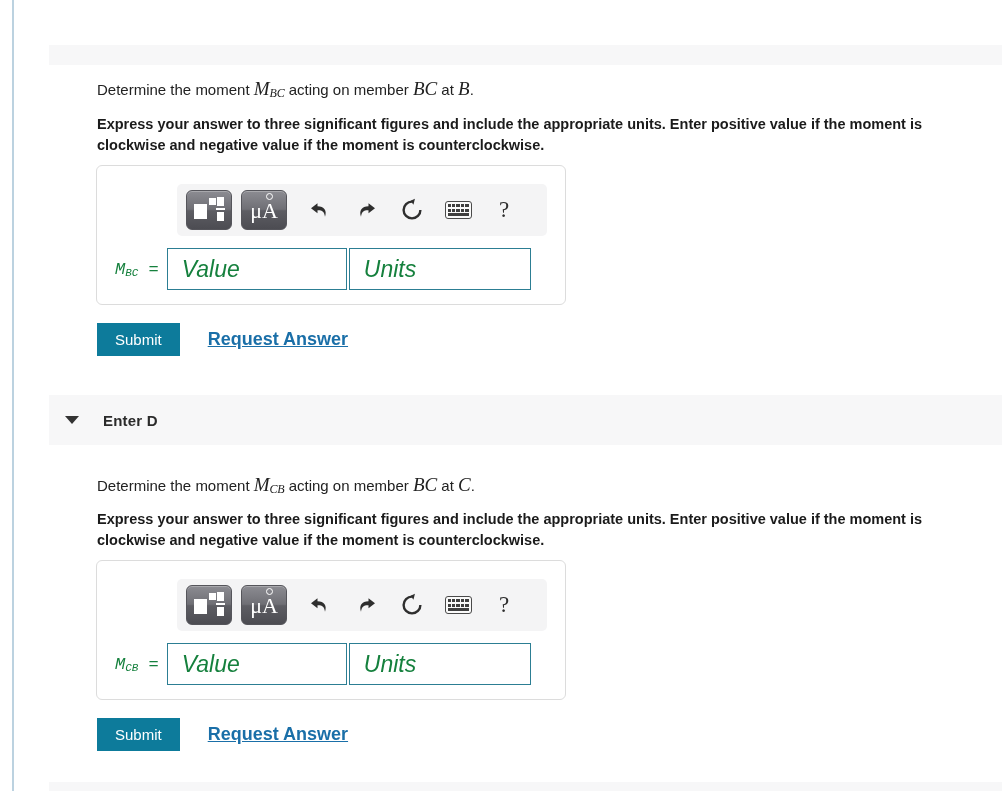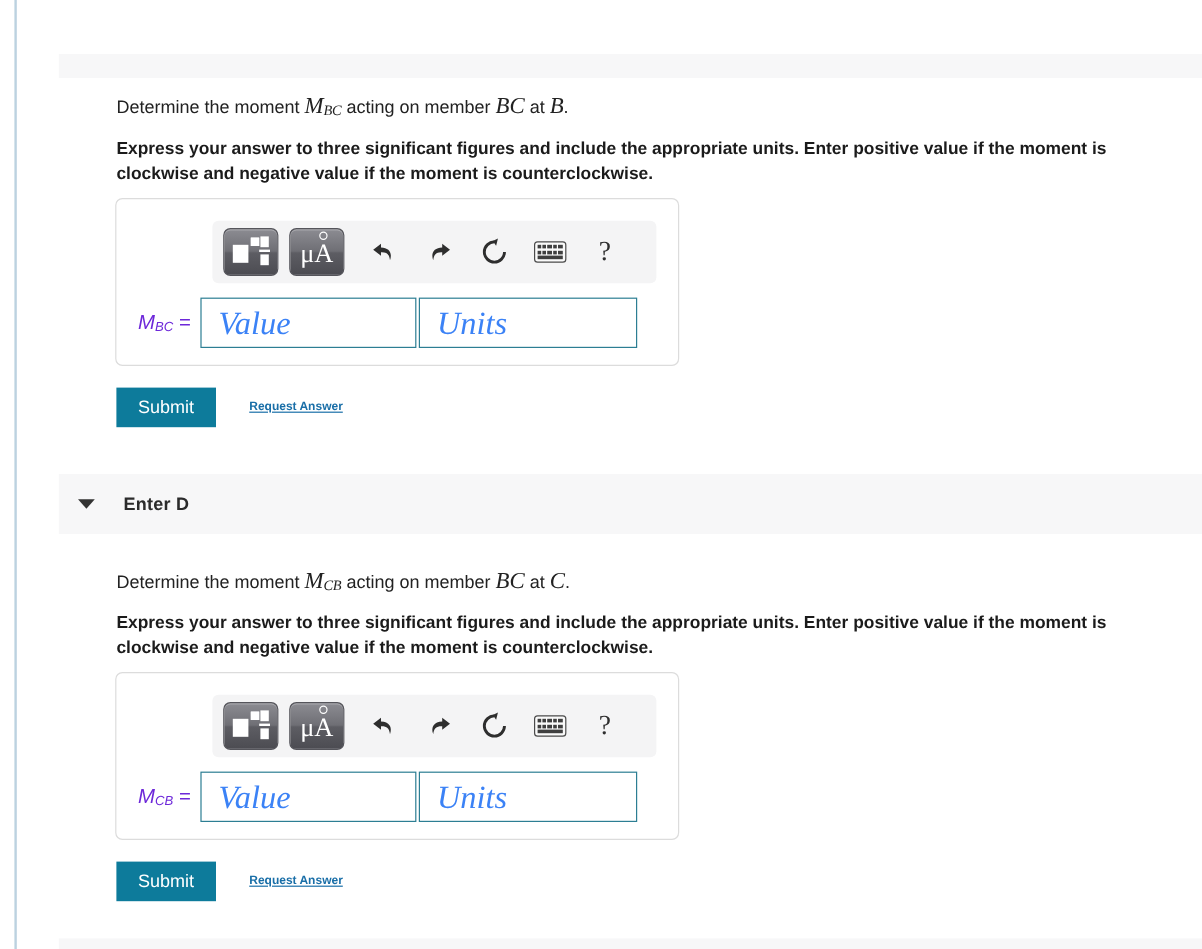--- a/index.html
+++ b/index.html
@@ -187,63 +187,63 @@
   .kbd-space { width: 100%; height: 3px; background: #3f3f3f; }
 
   .input-row {
     position: absolute;
     left: 18px;
     top: 82px;
     display: flex;
     align-items: center;
   }
   .eq-label {
-    font-family: Liberation Sans, sans-serif;
+    font-family: Liberation Mono, monospace;
     font-size: 17px;
-    color: #6d28d9;
+    color: #15803d;
     white-space: nowrap;
     margin-right: 8px;
   }
   .eq-label i { font-style: italic; }
   .eq-label sub { font-size: 11px; font-style: italic; vertical-align: -2px; }
   .ansfield {
     box-sizing: border-box;
     height: 42px;
     border: 1px solid #2c7e93;
     background: #ffffff;
     display: flex;
     align-items: center;
     padding-left: 14px;
   }
   .ansfield.value { width: 180px; }
   .ansfield.units { width: 182px; margin-left: 2px; }
   .ph {
-    font-family: Liberation Serif, serif;
+    font-family: Liberation Sans, sans-serif;
     font-style: italic;
-    font-size: 27px;
-    color: #3b82f6;
+    font-size: 23px;
+    color: #15803d;
   }
 
   
   .submit-row { position: absolute; left: 83px; display: flex; align-items: center; }
   .submit-btn {
     background: #0d7b9b;
     color: #ffffff;
     border: none;
     font-family: Liberation Sans, sans-serif;
     font-size: 15px;
     padding: 0 18px;
     height: 33px;
     line-height: 33px;
     cursor: pointer;
   }
   .req-link {
     margin-left: 28px;
     color: #1a6fa8;
-    font-size: 10px;
+    font-size: 18px;
     font-weight: bold;
     text-decoration: underline;
     cursor: pointer;
   }
 </style>
 </head>
 <body>
 
 <div class="page-frame">
 

